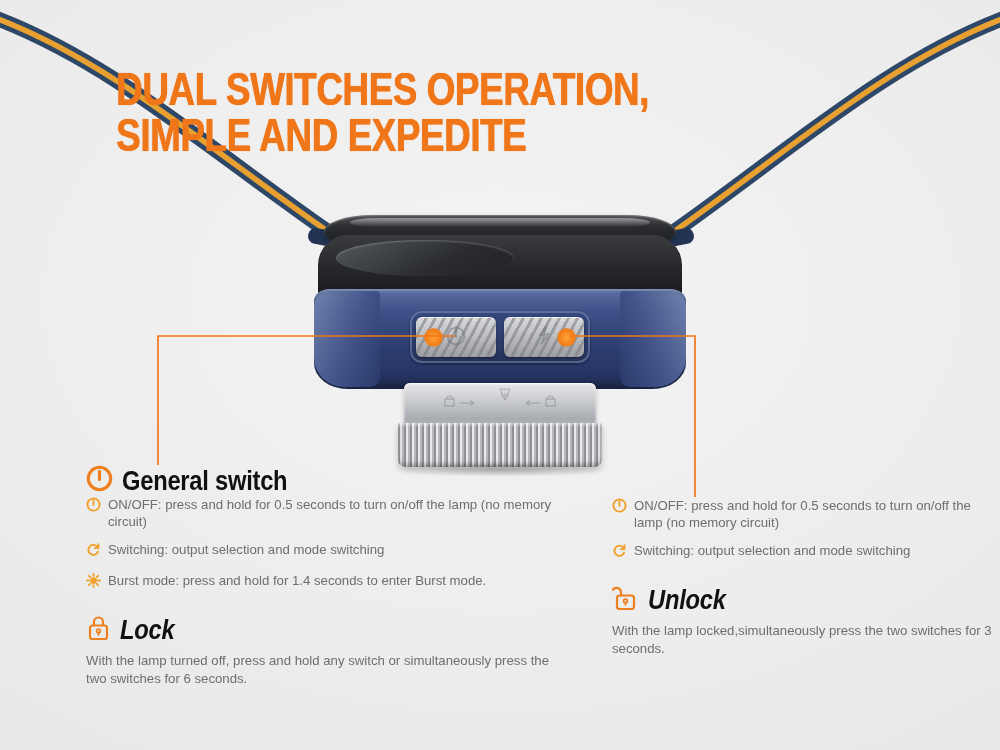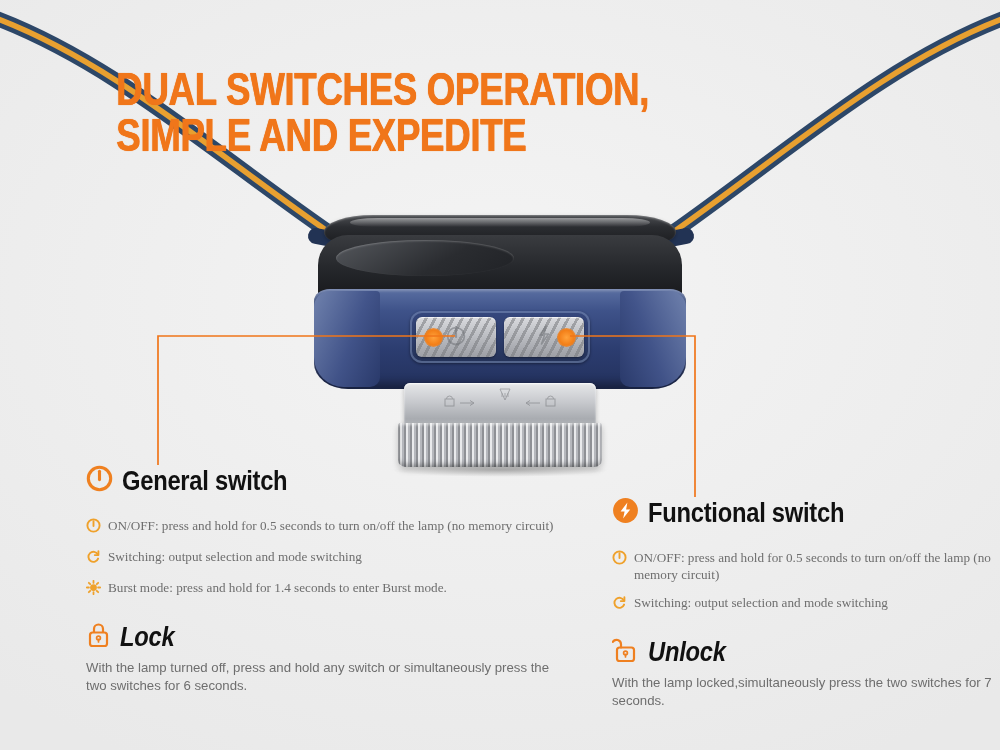--- a/index.html
+++ b/index.html
@@ -134,21 +134,21 @@
   .col-left  { left:86px;  top:465px; width:470px; }
   .col-right { left:612px; top:497px; width:380px; }
 
   .head-row { display:flex; align-items:center; gap:9px; }
   .head-row.lock-row { margin-top:22px;font-style:italic; }
   .head-text {
     font-weight:bold; font-size:27px; line-height:30px; color:#111111;
     transform:scaleX(0.88); transform-origin:left center; white-space:nowrap;
     letter-spacing:-0.3px;
   }
-  .bullets { margin-top:21px;font-family:Liberation Serif, serif; }
+  .bullets { margin-top:0; }
   .bullet { display:flex; align-items:flex-start; gap:7px; margin-bottom:11px; }
   .bullet-ico { flex:0 0 auto; margin-top:1px; }
   .bullet-txt { font-size:13.2px; line-height:17px; color:#6e6e6e; }
   .para { font-size:13.2px; line-height:17.5px; color:#6e6e6e; margin-top:7px; }
 </style>
 </head>
 <body>
 
 <div id="stage">
 
@@ -285,29 +285,20 @@
           <line x1="12.5" y1="18.4" x2="12.5" y2="21" stroke="#ef8020" stroke-width="1.7" stroke-linecap="round"></line>
         </svg>
       </span>
       <span class="head-text">Lock</span>
     </div>
     <div class="para">With the lamp turned off, press and hold any switch or simultaneously press the two switches for 6 seconds.</div>
   </div>
 
   <div class="col col-right">
 
-    <div class="head-row">
-      <span>
-        <svg width="27" height="27" viewBox="0 0 27 27">
-          <circle cx="13.5" cy="13.5" r="12.4" fill="#ef8020"></circle>
-          <path d="M15.4 5.6 L8.6 14.4 L12.6 14.4 L11.1 21.6 L18.2 12.4 L14.1 12.4 Z" fill="#ffffff"></path>
-        </svg>
-      </span>
-      <span class="head-text">Functional switch</span>
-    </div>
 
     <div class="bullets">
       <div class="bullet">
         <span class="bullet-ico">
           <svg width="15" height="15" viewBox="0 0 15 15">
             <circle cx="7.5" cy="7.5" r="6.1" fill="none" stroke="#efa12b" stroke-width="1.9"></circle>
             <line x1="7.5" y1="3.1" x2="7.5" y2="8.1" stroke="#efa12b" stroke-width="1.9" stroke-linecap="round"></line>
           </svg>
         </span>
         <span class="bullet-txt">ON/OFF: press and hold for 0.5 seconds to turn on/off the lamp (no memory circuit)</span>
@@ -328,16 +319,16 @@
       <span>
         <svg width="27" height="27" viewBox="0 0 27 27">
           <rect x="5" y="11.5" width="17" height="13.5" rx="2.6" fill="none" stroke="#ef8020" stroke-width="2.2"></rect>
           <path d="M9 11.5 V8.2 a4.5 4.5 0 0 0 -8.2 -2.4" fill="none" stroke="#ef8020" stroke-width="2.2" stroke-linecap="round"></path>
           <circle cx="13.5" cy="17" r="1.9" fill="none" stroke="#ef8020" stroke-width="1.7"></circle>
           <line x1="13.5" y1="18.4" x2="13.5" y2="21" stroke="#ef8020" stroke-width="1.7" stroke-linecap="round"></line>
         </svg>
       </span>
       <span class="head-text">Unlock</span>
     </div>
-    <div class="para">With the lamp locked,simultaneously press the two switches for 7 seconds.</div>
+    <div class="para">With the lamp locked,simultaneously press the two switches for 3 seconds.</div>
   </div>
 
 </div>
 
 </body></html>

